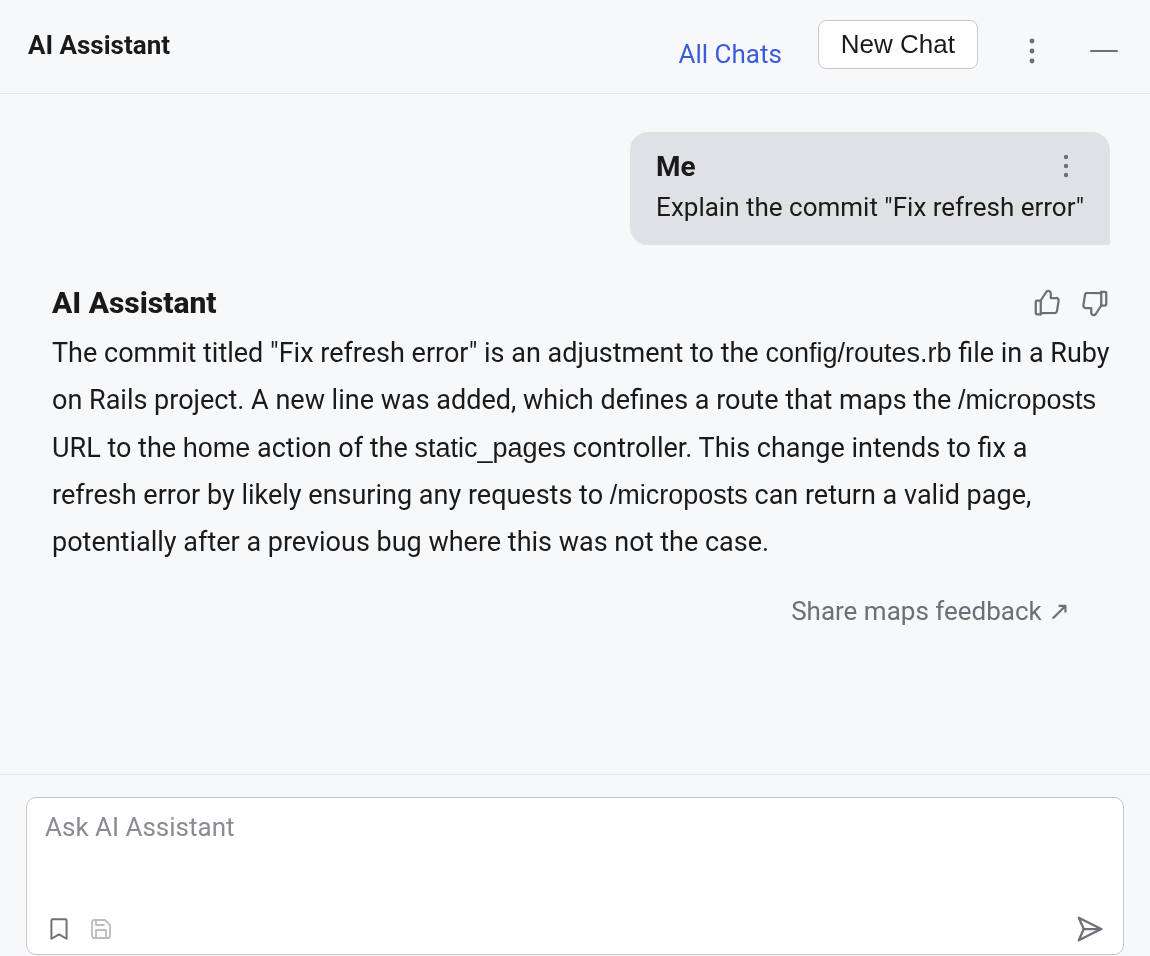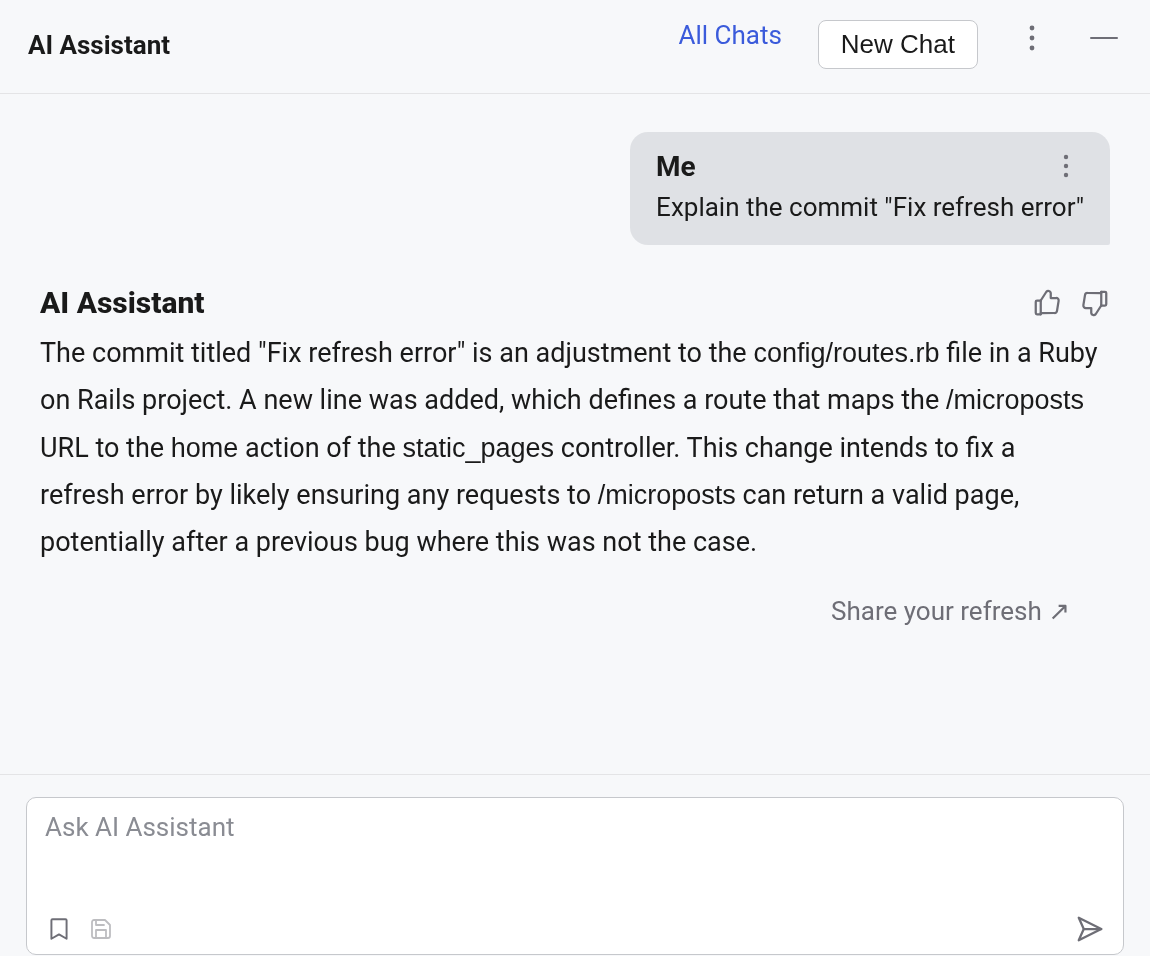--- a/index.html
+++ b/index.html
@@ -19,21 +19,21 @@
     padding: 20px 28px 24px 28px;
     border-bottom: 1px solid #e4e4e6;
   }
   .header-title {
     font-size: 26px;
     font-weight: 700;
     flex: 1;
   }
   .header-actions {
     display: flex;
-    align-items: flex-start;
+    align-items: flex-end;
     gap: 36px;
   }
   .link { color: #3b5bdb; font-size: 26px; cursor: pointer; }
   .btn {
     font-size: 26px;
     background: #fff;
     border: 1.5px solid #c6c8cc;
     border-radius: 8px;
     padding: 8px 22px;
     cursor: pointer;
@@ -42,20 +42,21 @@
   .icon-btn {
     width: 36px; height: 36px;
     display: flex; align-items: center; justify-content: center;
     cursor: pointer; color: #6e6e76;
   }
   .line-icon { width: 28px; height: 2.5px; background: #6e6e76; border-radius: 2px; }
   .chat-scroll {
     height: calc(100% - 86px - 190px);
     overflow: auto;
     padding: 38px 40px 10px 40px;
+    margin-left: 12px;
   }
   .user-row { display: flex; justify-content: flex-end; margin-bottom: 40px; }
   .user-bubble {
     background: #dfe1e5;
     border-radius: 18px;
     border-bottom-right-radius: 2px;
     padding: 16px 26px 20px 26px;
     max-width: 600px;
     position: relative;
   }
@@ -185,21 +186,21 @@
             </svg>
         </span>
       </div>
     </div>
     <div class="asst-body">
       <span>The commit titled "Fix refresh error" is an adjustment to the </span><span class="mono">config/routes.rb</span><span> file in a Ruby on Rails project. A new line was added, which defines a route that maps the </span><span class="mono">/microposts</span><span> URL to the </span><span class="mono">home</span><span> action of the </span><span class="mono">static_pages</span><span> controller. This change intends to fix a refresh error by likely ensuring any requests to </span><span class="mono">/microposts</span><span> can return a valid page, potentially after a previous bug where this was not the case.</span>
     </div>
   </div>
 
   <div class="feedback-row">
-    <span>Share your refresh ↗</span>
+    <span>Share maps feedback ↗</span>
   </div>
 
 </div>
 
 <div class="input-area">
   <div class="input-box">
     <textarea class="input-text" placeholder="Ask AI Assistant" style=""></textarea>
     <div class="input-toolbar">
       <div class="tool-left">
         <span class="tool-icon">

